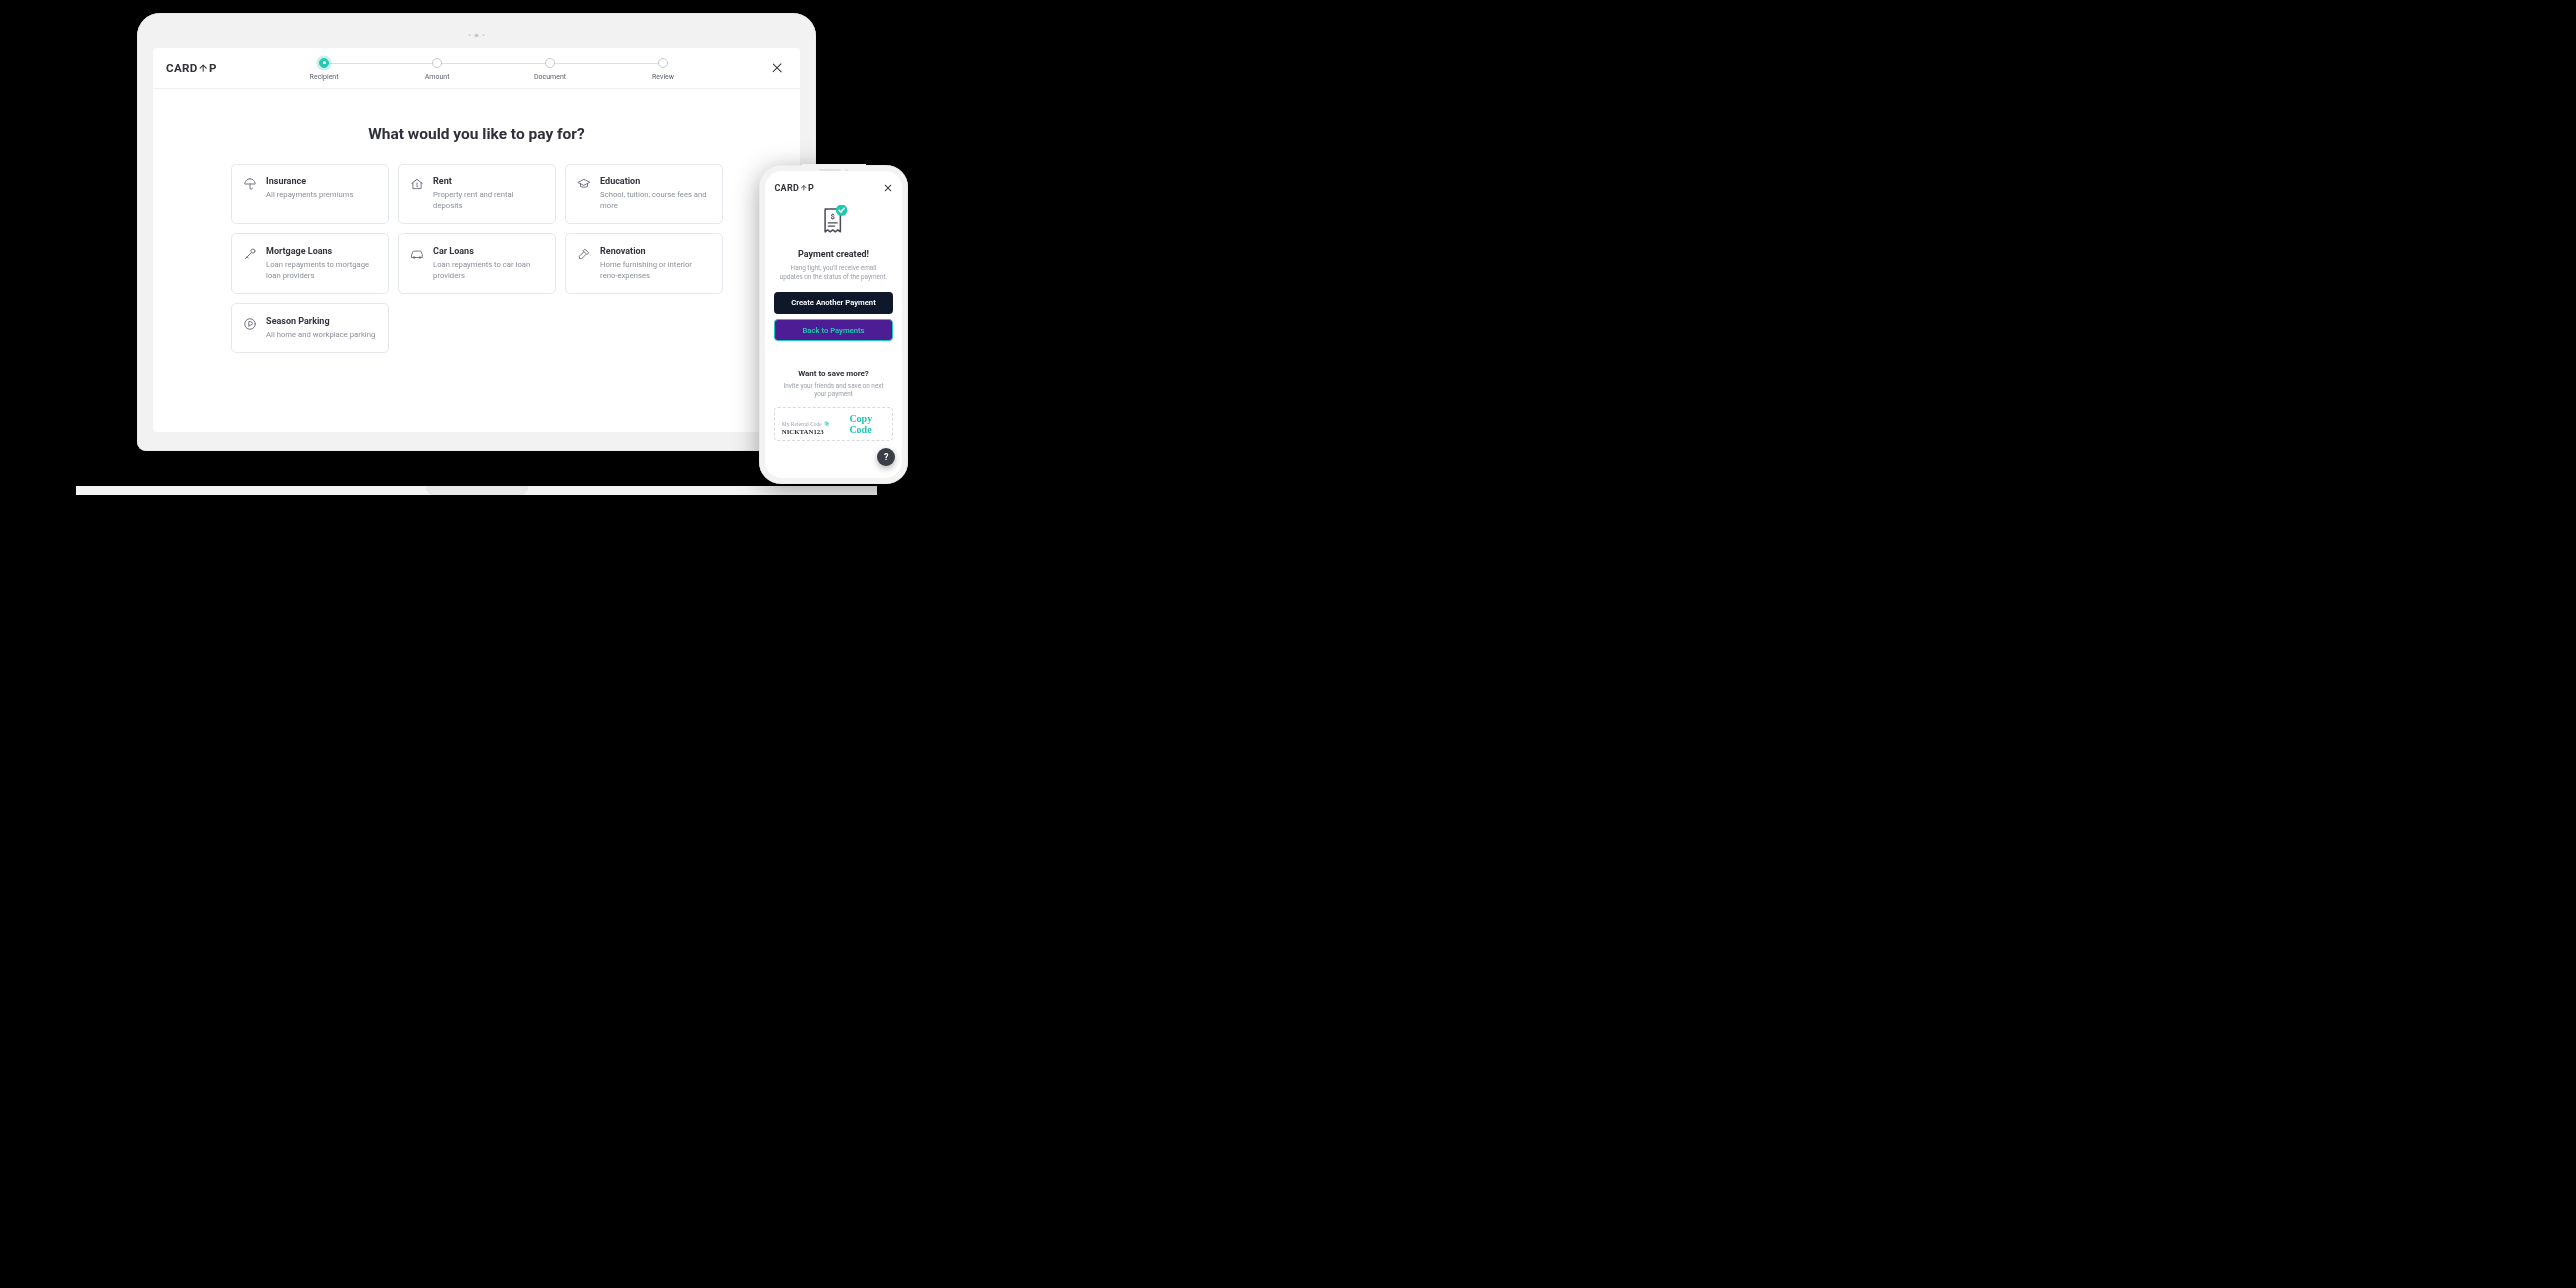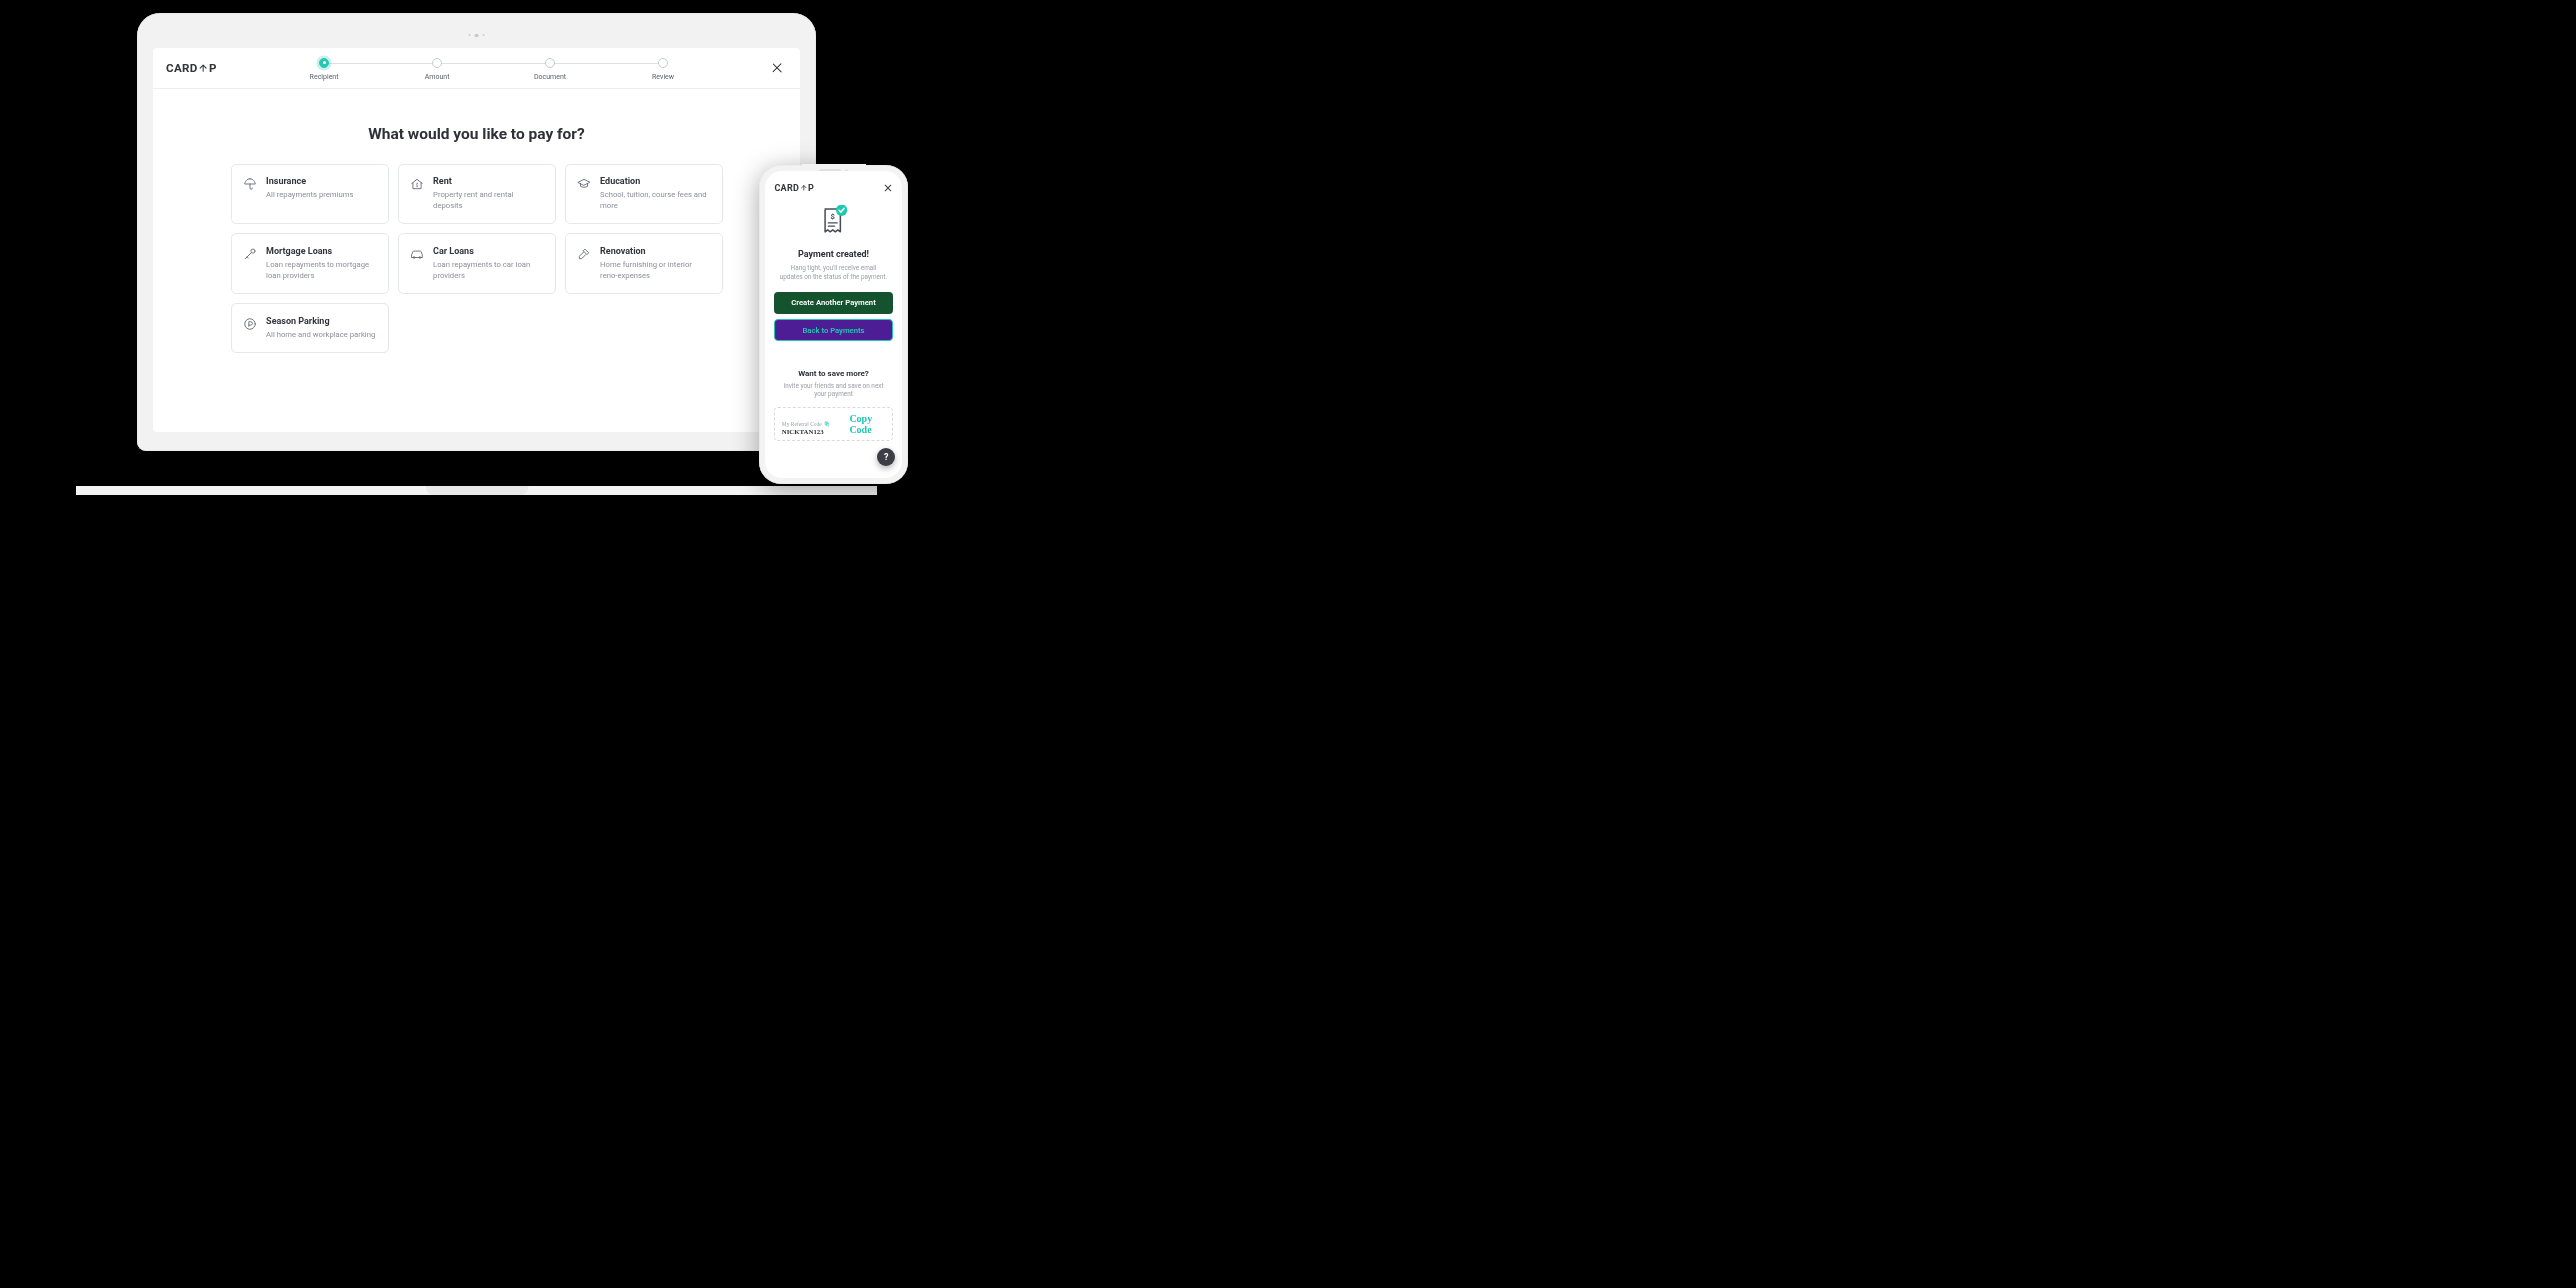--- a/index.html
+++ b/index.html
@@ -266,21 +266,21 @@
 
 .p-actions { padding: 9px 9px 6.4px; display:flex; flex-direction:column; gap:5.2px;}
 .btn {
   height: 22px;
   border-radius: 3.9px;
   font-size: 7.7px;
   font-weight: 600;
   display:flex; align-items:center; justify-content:center;
   cursor:pointer;
 }
-.btn-primary { background:#14532d; color:#fff; }
+.btn-primary { background:#0f172a; color:#fff; }
 .btn-outline { background:#4c1d95; color:#1fc8b0; border:1px solid #1fc8b0; }
 
 .p-save { padding: 5.2px 11.6px 0; text-align:center;margin-top:16px; }
 .p-save h4 { font-size: 8px; font-weight:700; color:#2f3039; margin-bottom:3.9px; }
 .p-save p { font-size: 6.4px; color:#9aa0aa; }
 
 .referral {
   margin: 9px 9px 12px;
   border: 1px dashed #d7dbe0;
   border-radius: 3.9px;

